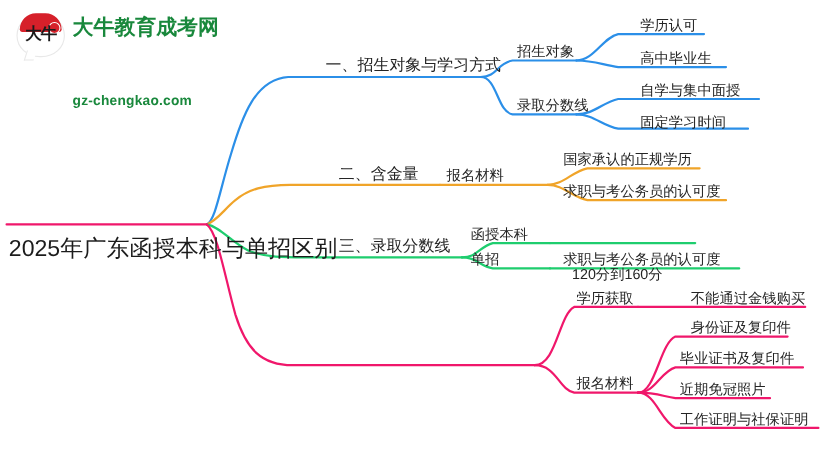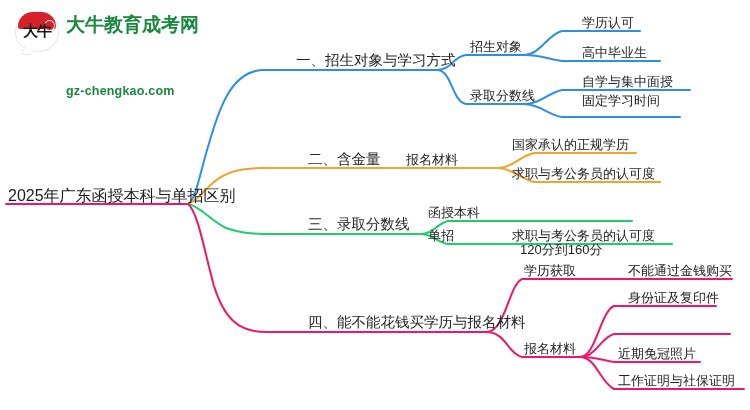--- a/index.html
+++ b/index.html
@@ -54,21 +54,21 @@
 
   
   #wires { position:absolute; left:0; top:0; width:750px; height:410px; }
 
   
   .nd {
     position:absolute; white-space:nowrap; color:#242424;
     font-family:"Liberation Sans","DejaVu Sans",sans-serif;
     line-height:1;
   }
-  .root-label { font-size:16px; color:#1c1c1c; }
+  .root-label { font-size:21px; color:#1c1c1c;margin-top:28px; }
   .br-label   { font-size:14.5px;margin-left:28px; }
   .sub-label  { font-size:13px; }
   .leaf-label { font-size:13px; }
 </style>
 </head>
 <body>
 
 <div id="root-canvas">
 
   <div id="logo">
@@ -142,34 +142,34 @@
   </svg>
 
   <div class="nd root-label" style="left:8px; top:188px;">2025年广东函授本科与单招区别</div>
 
   <div class="nd br-label" style="left:268px; top:53px;">一、招生对象与学习方式</div>
   <div class="nd sub-label" style="left:470px; top:40px;">招生对象</div>
   <div class="nd sub-label" style="left:470px; top:89px;">录取分数线</div>
   <div class="nd leaf-label" style="left:582px; top:16px;">学历认可</div>
   <div class="nd leaf-label" style="left:582px; top:46px;">高中毕业生</div>
   <div class="nd leaf-label" style="left:582px; top:75px;">自学与集中面授</div>
-  <div class="nd leaf-label" style="left:582px; top:94px;">固定学习时间</div>
+  <div class="nd leaf-label" style="left:582px; top:104px;">固定学习时间</div>
 
   <div class="nd br-label" style="left:280px; top:152px;">二、含金量</div>
   <div class="nd sub-label" style="left:406px; top:153px;">报名材料</div>
   <div class="nd leaf-label" style="left:512px; top:138px;">国家承认的正规学历</div>
   <div class="nd leaf-label" style="left:512px; top:167px;">求职与考公务员的认可度</div>
 
   <div class="nd br-label" style="left:280px; top:217px;">三、录取分数线</div>
   <div class="nd sub-label" style="left:428px; top:206px;">函授本科</div>
   <div class="nd sub-label" style="left:428px; top:229px;">单招</div>
   <div class="nd leaf-label" style="left:520px; top:206px;margin-top:37px;">120分到160分</div>
   <div class="nd leaf-label" style="left:512px; top:229px;">求职与考公务员的认可度</div>
 
-  <div class="nd br-label" style="left:280px; top:315px;">四、能不能花钱买学历与报名材料</div>
   <div class="nd sub-label" style="left:524px; top:264px;">学历获取</div>
   <div class="nd sub-label" style="left:524px; top:342px;">报名材料</div>
   <div class="nd leaf-label" style="left:628px; top:264px;">不能通过金钱购买</div>
   <div class="nd leaf-label" style="left:628px; top:291px;">身份证及复印件</div>
+  <div class="nd leaf-label" style="left:618px; top:319px;">毕业证书及复印件</div>
   <div class="nd leaf-label" style="left:618px; top:347px;">近期免冠照片</div>
   <div class="nd leaf-label" style="left:618px; top:374px;">工作证明与社保证明</div>
 
 </div>
 
 </body></html>

